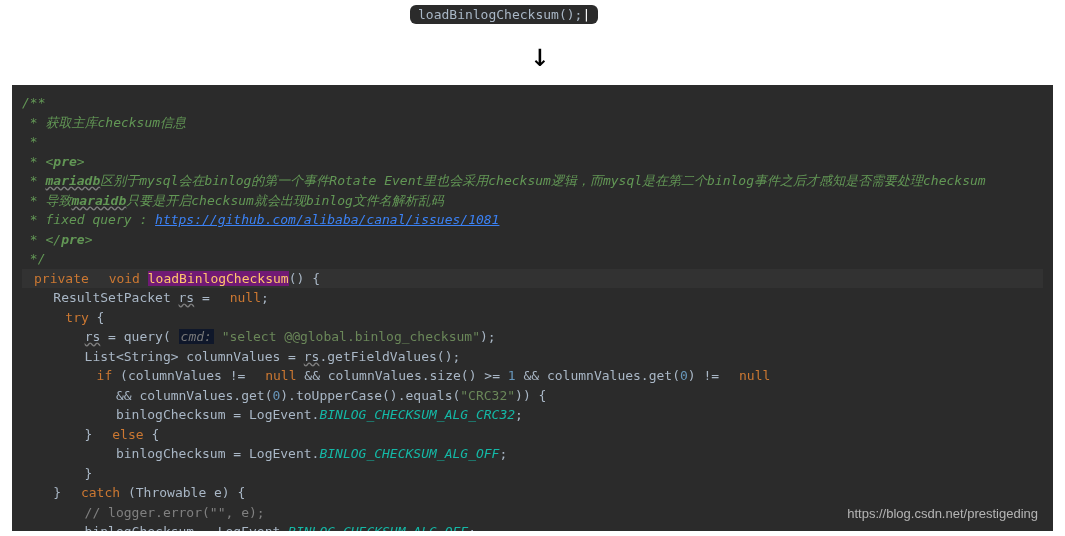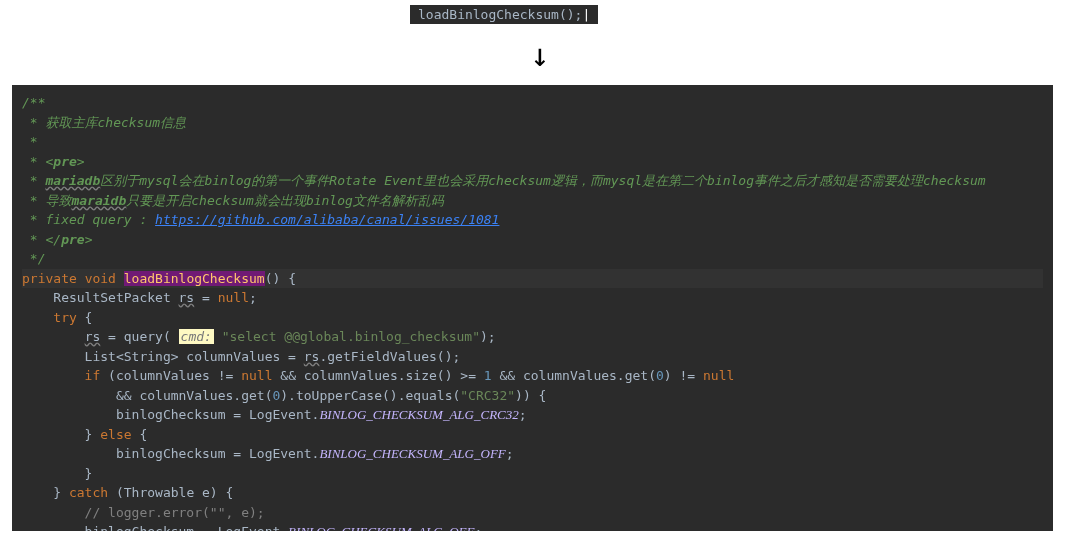--- a/index.html
+++ b/index.html
@@ -11,20 +11,21 @@
       height: 536px;
       position: relative;
     }
     .top-snippet {
       position: absolute;
       top: 5px;
       left: 410px;
       background: #2b2b2b;
       padding: 2px 8px;
       color: #a9b7c6;
+      border-radius: 6px;
     }
     .top-snippet .method-call { color: #a9b7c6; }
     .top-snippet .cursor { color: #fff; }
     .arrow-container {
       position: absolute;
       top: 30px;
       left: 530px;
       width: 20px;
       height: 50px;
       display: flex;
@@ -46,26 +47,26 @@
       color: #a9b7c6;
       padding: 8px 10px;
       line-height: 1.5;
       white-space: pre;
       overflow: hidden;
     }
     .comment { color: #629755; font-style: italic; }
     .comment-tag { color: #629755; font-style: italic; font-weight: bold; text-align: center; }
     .comment-link { color: #3b82f6; text-decoration: underline; }
     .comment-wavy { text-decoration: wavy underline #808080; font-weight: bold; }
-    .keyword { color: #cc7832; }
+    .keyword { color: #cc7832; margin-left: 12px; }
     .method-highlight { background: #701a75; color: #ffc66d; }
     .string { color: #6a8759; }
-    .param-hint { color: #787878; background: #fef9c3; padding: 0 2px; font-style: italic; }
+    .param-hint { color: #787878; background: #0f172a; padding: 0 2px; font-style: italic; }
     .number { color: #6897bb; }
-    .static-field { color: #c4b5fd; font-style: italic; font-family: Liberation Serif, serif; }
+    .static-field { color: #14b8a6; font-style: italic; }
     .var-wavy { text-decoration: wavy underline #808080; text-align: right; }
     .comment-gray { color: #808080; }
     .watermark {
       position: absolute;
       bottom: 8px;
       right: 15px;
       color: #cccccc;
       font-family: Arial, sans-serif;
       font-size: 13px;
       opacity: 0.85;
@@ -105,13 +106,14 @@
 <span><span>            &amp;&amp; columnValues.get(</span><span class="number">0</span><span>).toUpperCase().equals(</span><span class="string">"CRC32"</span><span>)) {</span></span>
 <span><span>            binlogChecksum = LogEvent.</span><span class="static-field">BINLOG_CHECKSUM_ALG_CRC32</span><span>;</span></span>
 <span><span>        } </span><span class="keyword">else</span><span> {</span></span>
 <span><span>            binlogChecksum = LogEvent.</span><span class="static-field">BINLOG_CHECKSUM_ALG_OFF</span><span>;</span></span>
 <span>        }</span>
 <span><span>    } </span><span class="keyword">catch</span><span> (Throwable e) {</span></span>
 <span class="comment-gray">        // logger.error("", e);</span>
 <span><span>        binlogChecksum = LogEvent.</span><span class="static-field">BINLOG_CHECKSUM_ALG_OFF</span><span>;</span></span>
 
 
+  <div class="watermark">https://blog.csdn.net/prestigeding</div>
 </div>
 
 </body></html>

